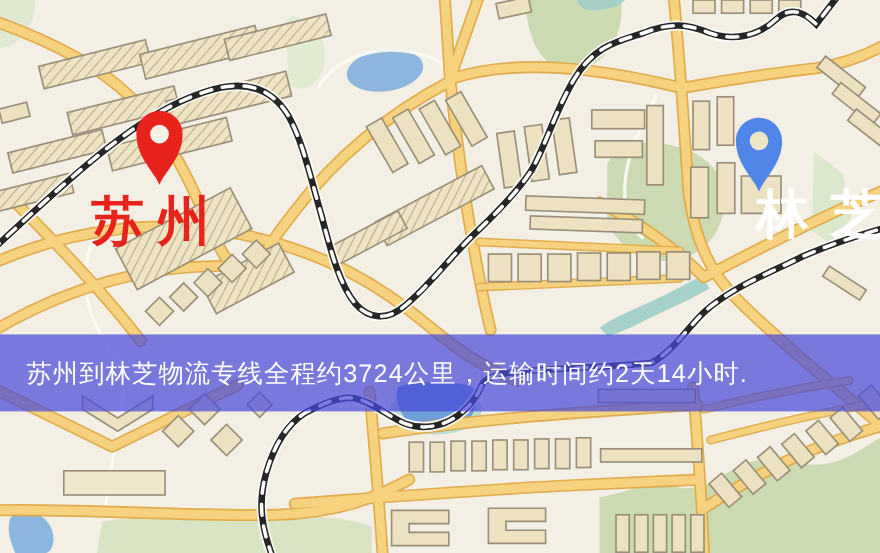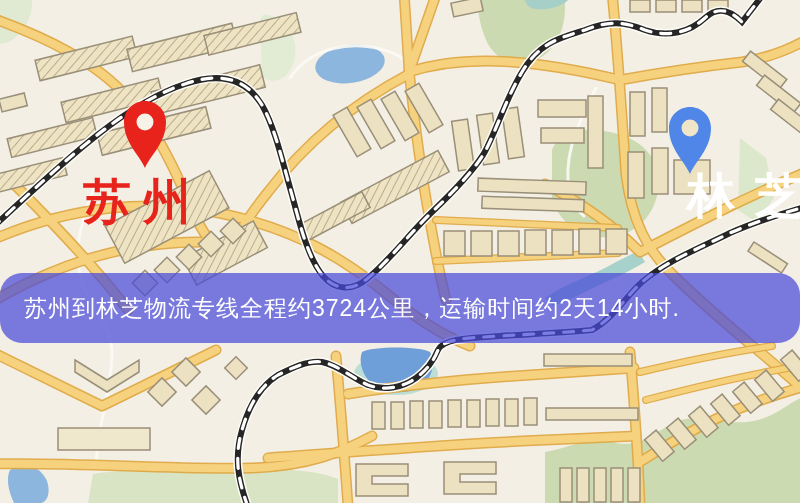--- a/index.html
+++ b/index.html
@@ -8,23 +8,23 @@
     font-family:"Liberation Sans","DejaVu Sans",sans-serif;
   }
   .map-svg{position:absolute;left:0;top:0;width:800px;height:503px;display:block;}
   .city-label{
     position:absolute;font-weight:700;line-height:1;white-space:nowrap;
     font-family:Liberation Serif, serif;
   }
   .city-label.origin{left:83px;top:178px;font-size:48px;letter-spacing:12px;color:#e8231c;}
   .city-label.dest{left:643px;top:172px;font-size:48px;letter-spacing:20px;color:#ffffff;margin-left:44px;}
   .route-banner{
-    position:absolute;left:0;top:273px;width:800px;height:70px;
+    position:absolute;left:0;top:304px;width:800px;height:70px;
     background:rgba(72,74,218,0.72);
-    display:flex;align-items:center;border-radius:22px;
+    display:flex;align-items:center;
   }
   .route-banner span{
     color:#ffffff;font-size:23px;padding-left:24px;letter-spacing:1px;
     font-family:"Liberation Sans","DejaVu Sans",sans-serif;
   }
 </style>
 </head>
 <body>
 
 <div class="stage">

